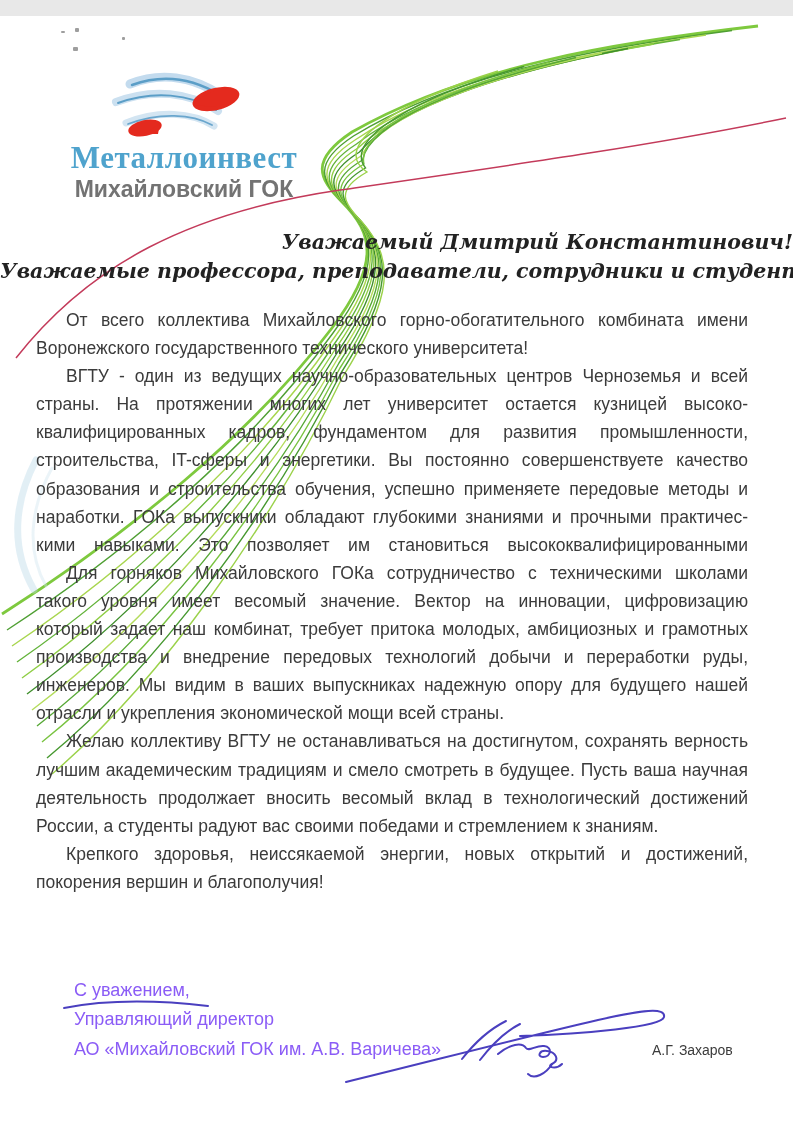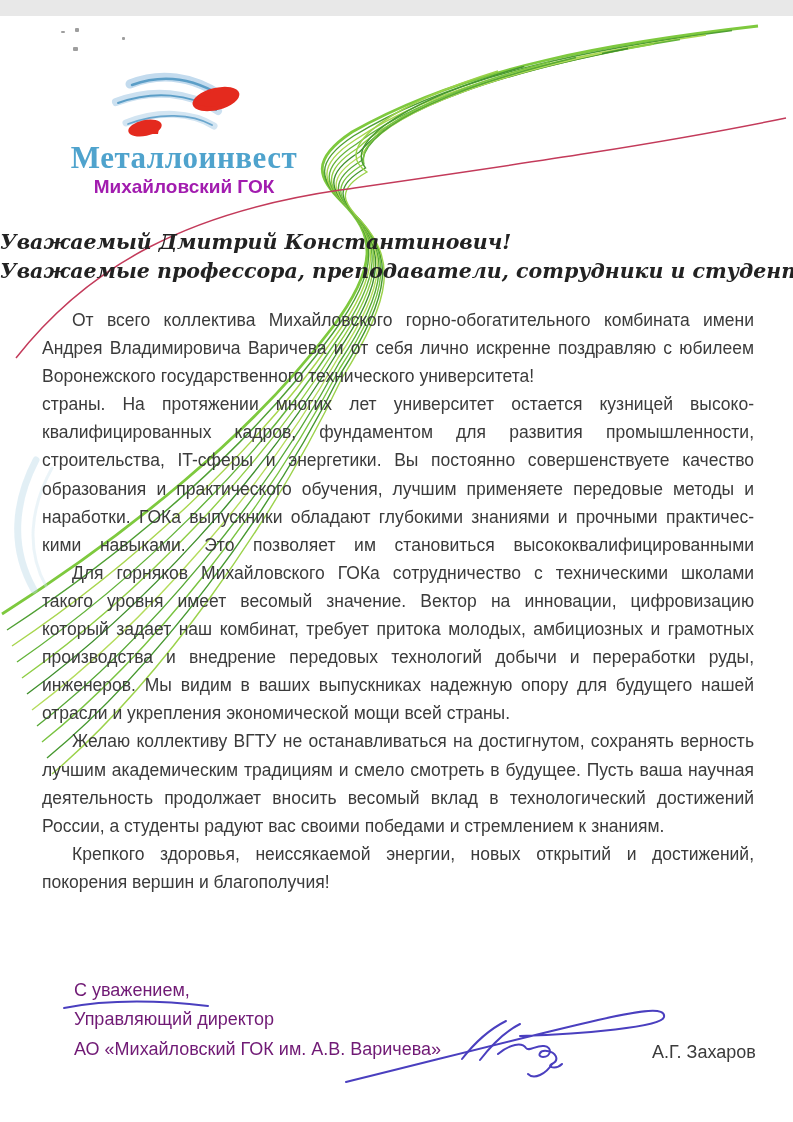--- a/index.html
+++ b/index.html
@@ -14,49 +14,49 @@
   
   .letterhead{position:absolute;left:64px;top:50px;width:240px;}
   .logo-mark{position:absolute;left:36px;top:2px;width:165px;height:78px;}
   .brand-name{
     position:absolute;left:0;top:74px;width:240px;text-align:center;
     font-family:"Liberation Serif",serif;font-weight:bold;
     font-size:31px;letter-spacing:.5px;color:#4fa3cd;white-space:nowrap;
   }
   .brand-sub{
     position:absolute;left:0;top:110px;width:240px;text-align:center;
-    font-weight:bold;font-size:19px;color:#a21caf;white-space:nowrap;
+    font-weight:bold;font-size:23px;color:#737373;white-space:nowrap;
   }
 
   
   .salutation{
-    position:absolute;left:0;top:212px;width:793px;text-align:left;
+    position:absolute;left:0;top:212px;width:793px;text-align:right;
     font-family:"DejaVu Serif","Liberation Serif",serif;
     font-style:italic;font-weight:bold;font-size:20.5px;line-height:28.5px;
     color:#222;
   }
   .salutation div{white-space:nowrap;}
 
   
   .letter-body{
-    position:absolute;left:42px;top:290px;width:712px;
+    position:absolute;left:36px;top:290px;width:712px;
     font-size:17.5px;line-height:28.1px;color:#3b3b3b;z-index:2;
   }
   .para{margin:0;}
   .bline{text-align:justify;text-align-last:justify;}
   .bline.first{text-indent:30px;}
   .bline.last{text-align-last:left;}
 
   
   .closing{
     position:absolute;left:74px;top:960px;font-size:18px;line-height:29.3px;
-    color:#701a75;z-index:2;
+    color:#8b5cf6;z-index:2;
   }
   .signer{
-    position:absolute;left:652px;top:1026px;font-size:18px;color:#3b3b3b;z-index:2;
+    position:absolute;left:652px;top:1026px;font-size:14px;color:#3b3b3b;z-index:2;
   }
   .sig-svg{z-index:3;}
 </style>
 </head>
 <body>
 
 <div class="page">
 
   <svg class="decor" width="793" height="1122" viewBox="0 0 793 1122">
     <g id="ribbon">
@@ -146,28 +146,28 @@
   </div>
 
   <div class="salutation">
     <div>Уважаемый Дмитрий Константинович!</div>
     <div>Уважаемые профессора, преподаватели, сотрудники и студенты!</div>
   </div>
 
   <div class="letter-body" id="letterBody">
       <div class="para">
         <div class="bline first">От всего коллектива Михайловского горно-обогатительного комбината имени</div>
-        <div class="bline">Андрея Владимировича Варичева и от себя лично искренне поздравляю с юбилеем</div>
         <div class="bline last">Воронежского государственного технического университета!</div>
       </div>
       <div class="para">
+        <div class="bline first">ВГТУ - один из ведущих научно-образовательных центров Черноземья и всей</div>
         <div class="bline">страны. На протяжении многих лет университет остается кузницей высоко-</div>
         <div class="bline">квалифицированных кадров, фундаментом для развития промышленности,</div>
         <div class="bline">строительства, IT-сферы и энергетики. Вы постоянно совершенствуете качество</div>
-        <div class="bline">образования и практического обучения, лучшим применяете передовые методы и</div>
+        <div class="bline">образования и строительства обучения, успешно применяете передовые методы и</div>
         <div class="bline">наработки. ГОКа выпускники обладают глубокими знаниями и прочными практичес-</div>
         <div class="bline">кими навыками. Это позволяет им становиться высококвалифицированными</div>
       </div>
       <div class="para">
         <div class="bline first">Для горняков Михайловского ГОКа сотрудничество с техническими школами</div>
         <div class="bline">такого уровня имеет весомый значение. Вектор на инновации, цифровизацию</div>
         <div class="bline">который задает наш комбинат, требует притока молодых, амбициозных и грамотных</div>
         <div class="bline">производства и внедрение передовых технологий добычи и переработки руды,</div>
         <div class="bline">инженеров. Мы видим в ваших выпускниках надежную опору для будущего нашей</div>
         <div class="bline last">отрасли и укрепления экономической мощи всей страны.</div>

